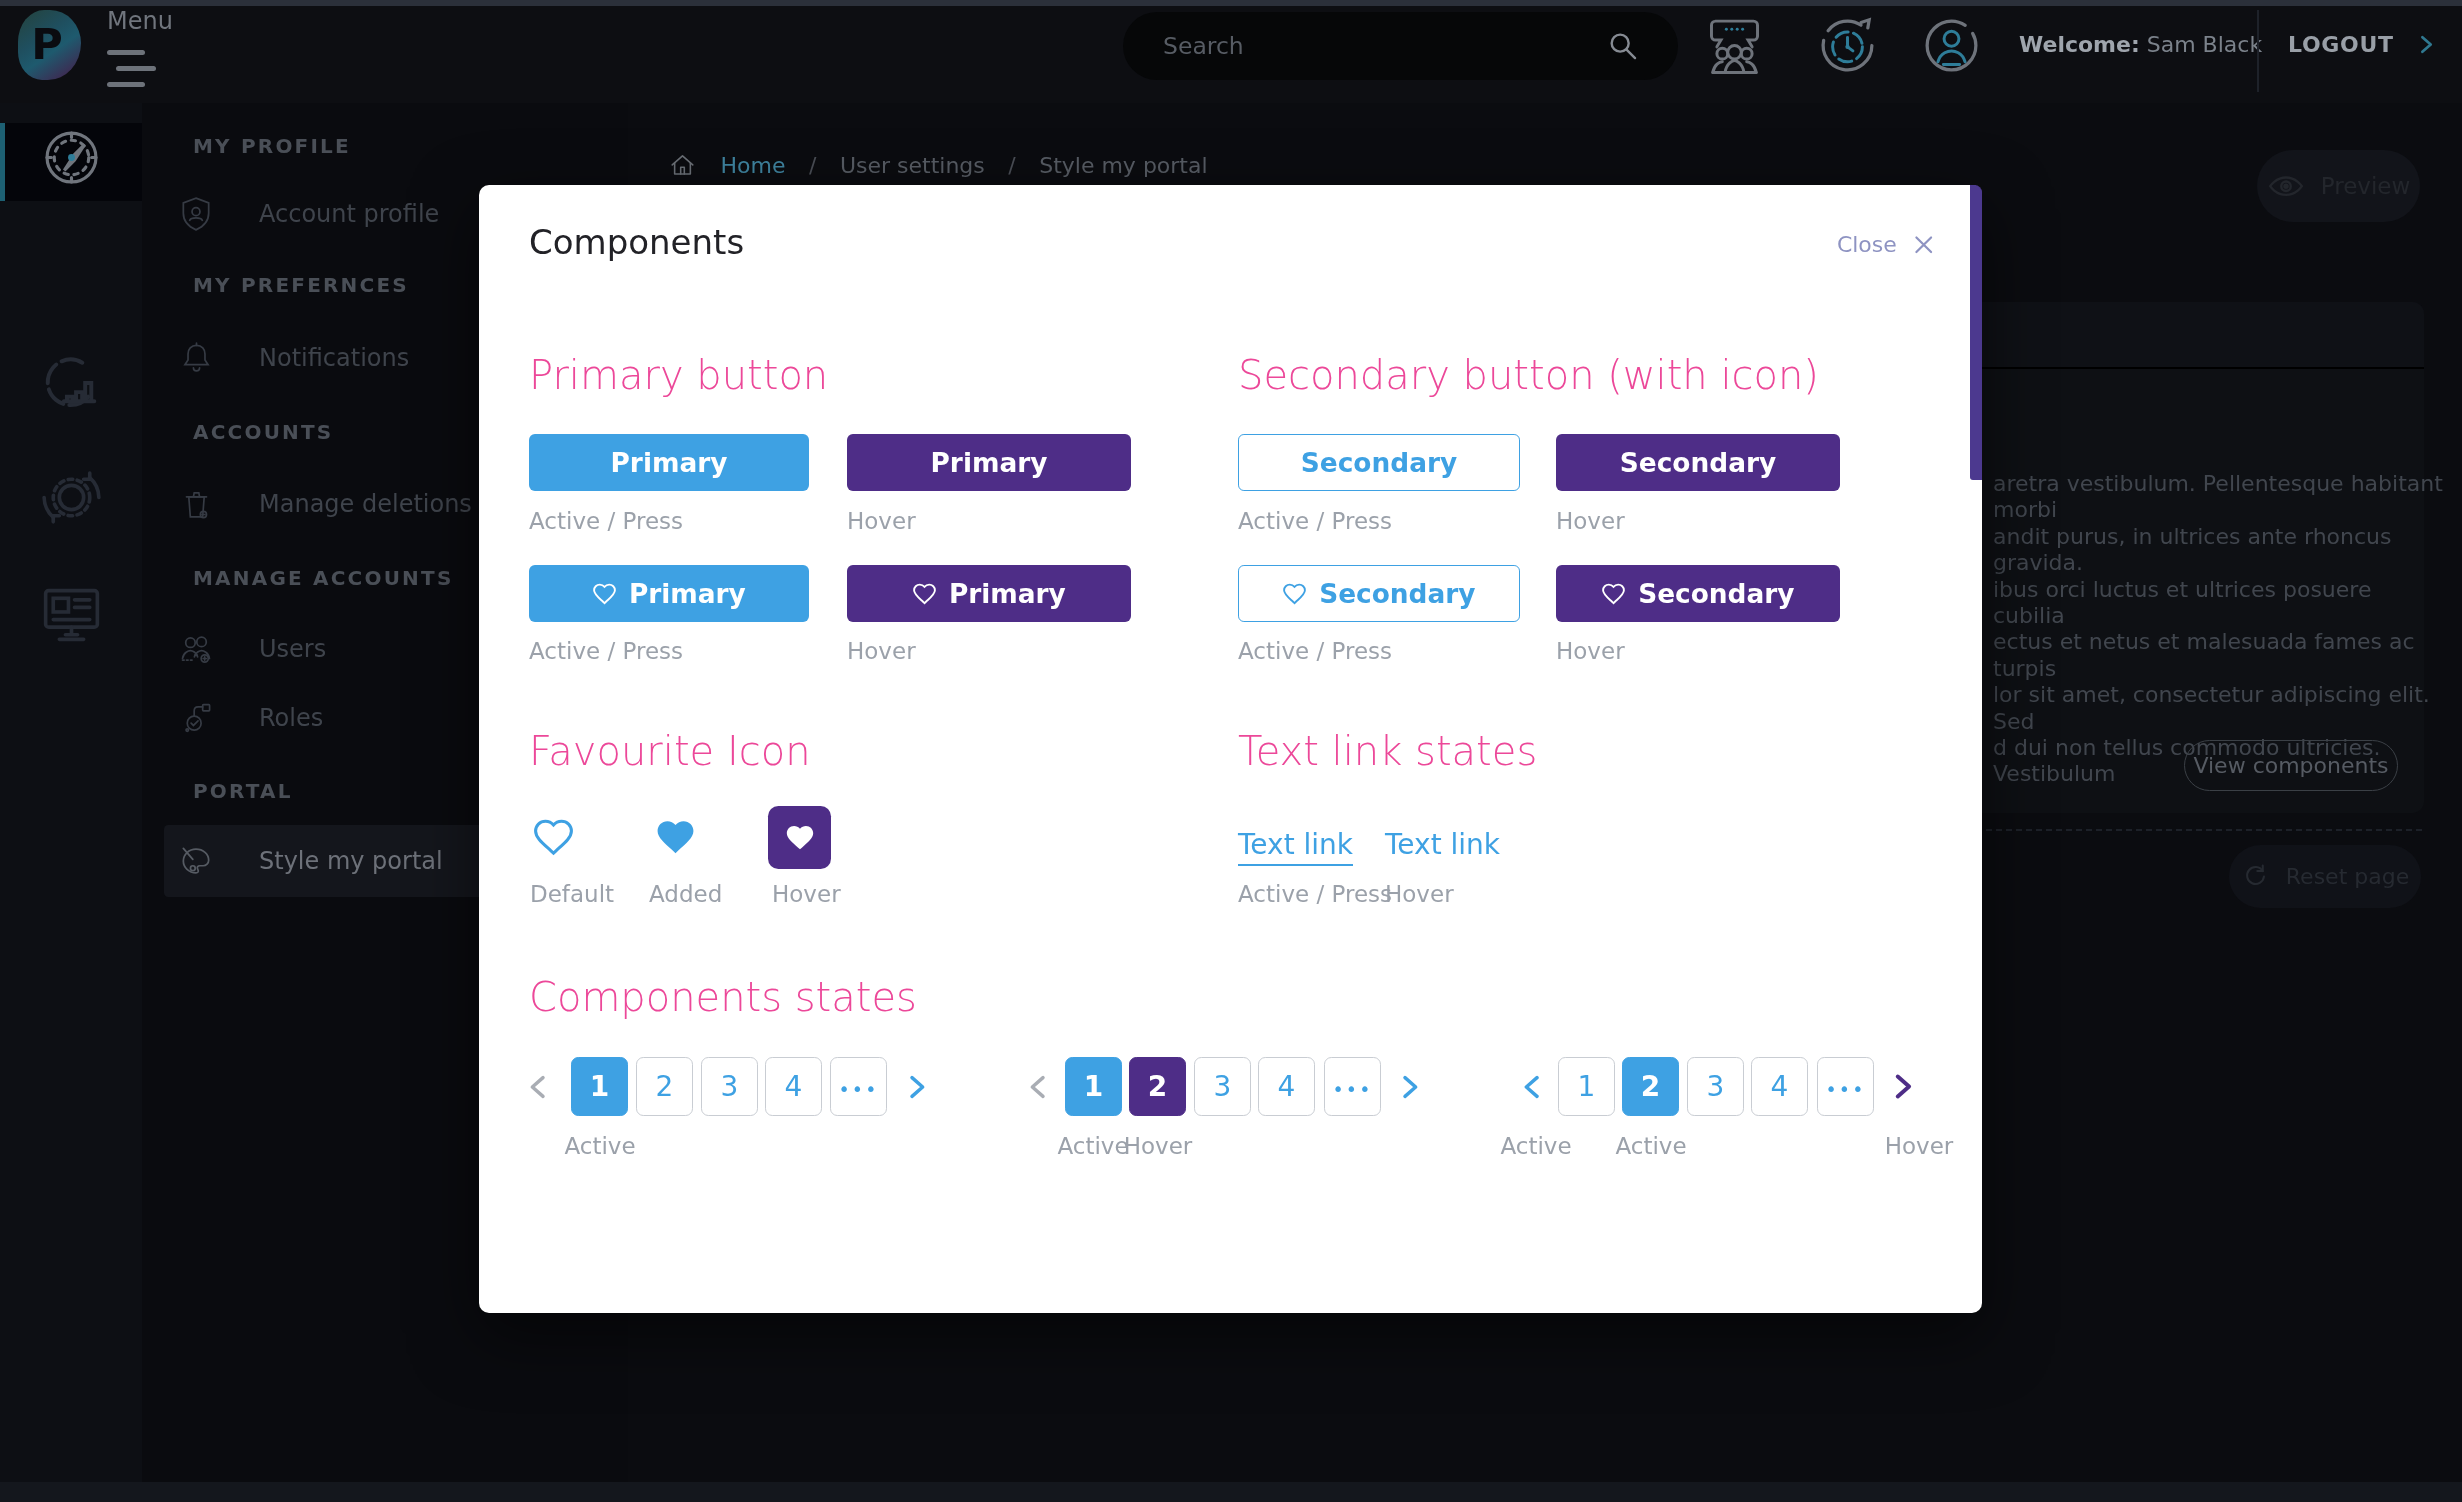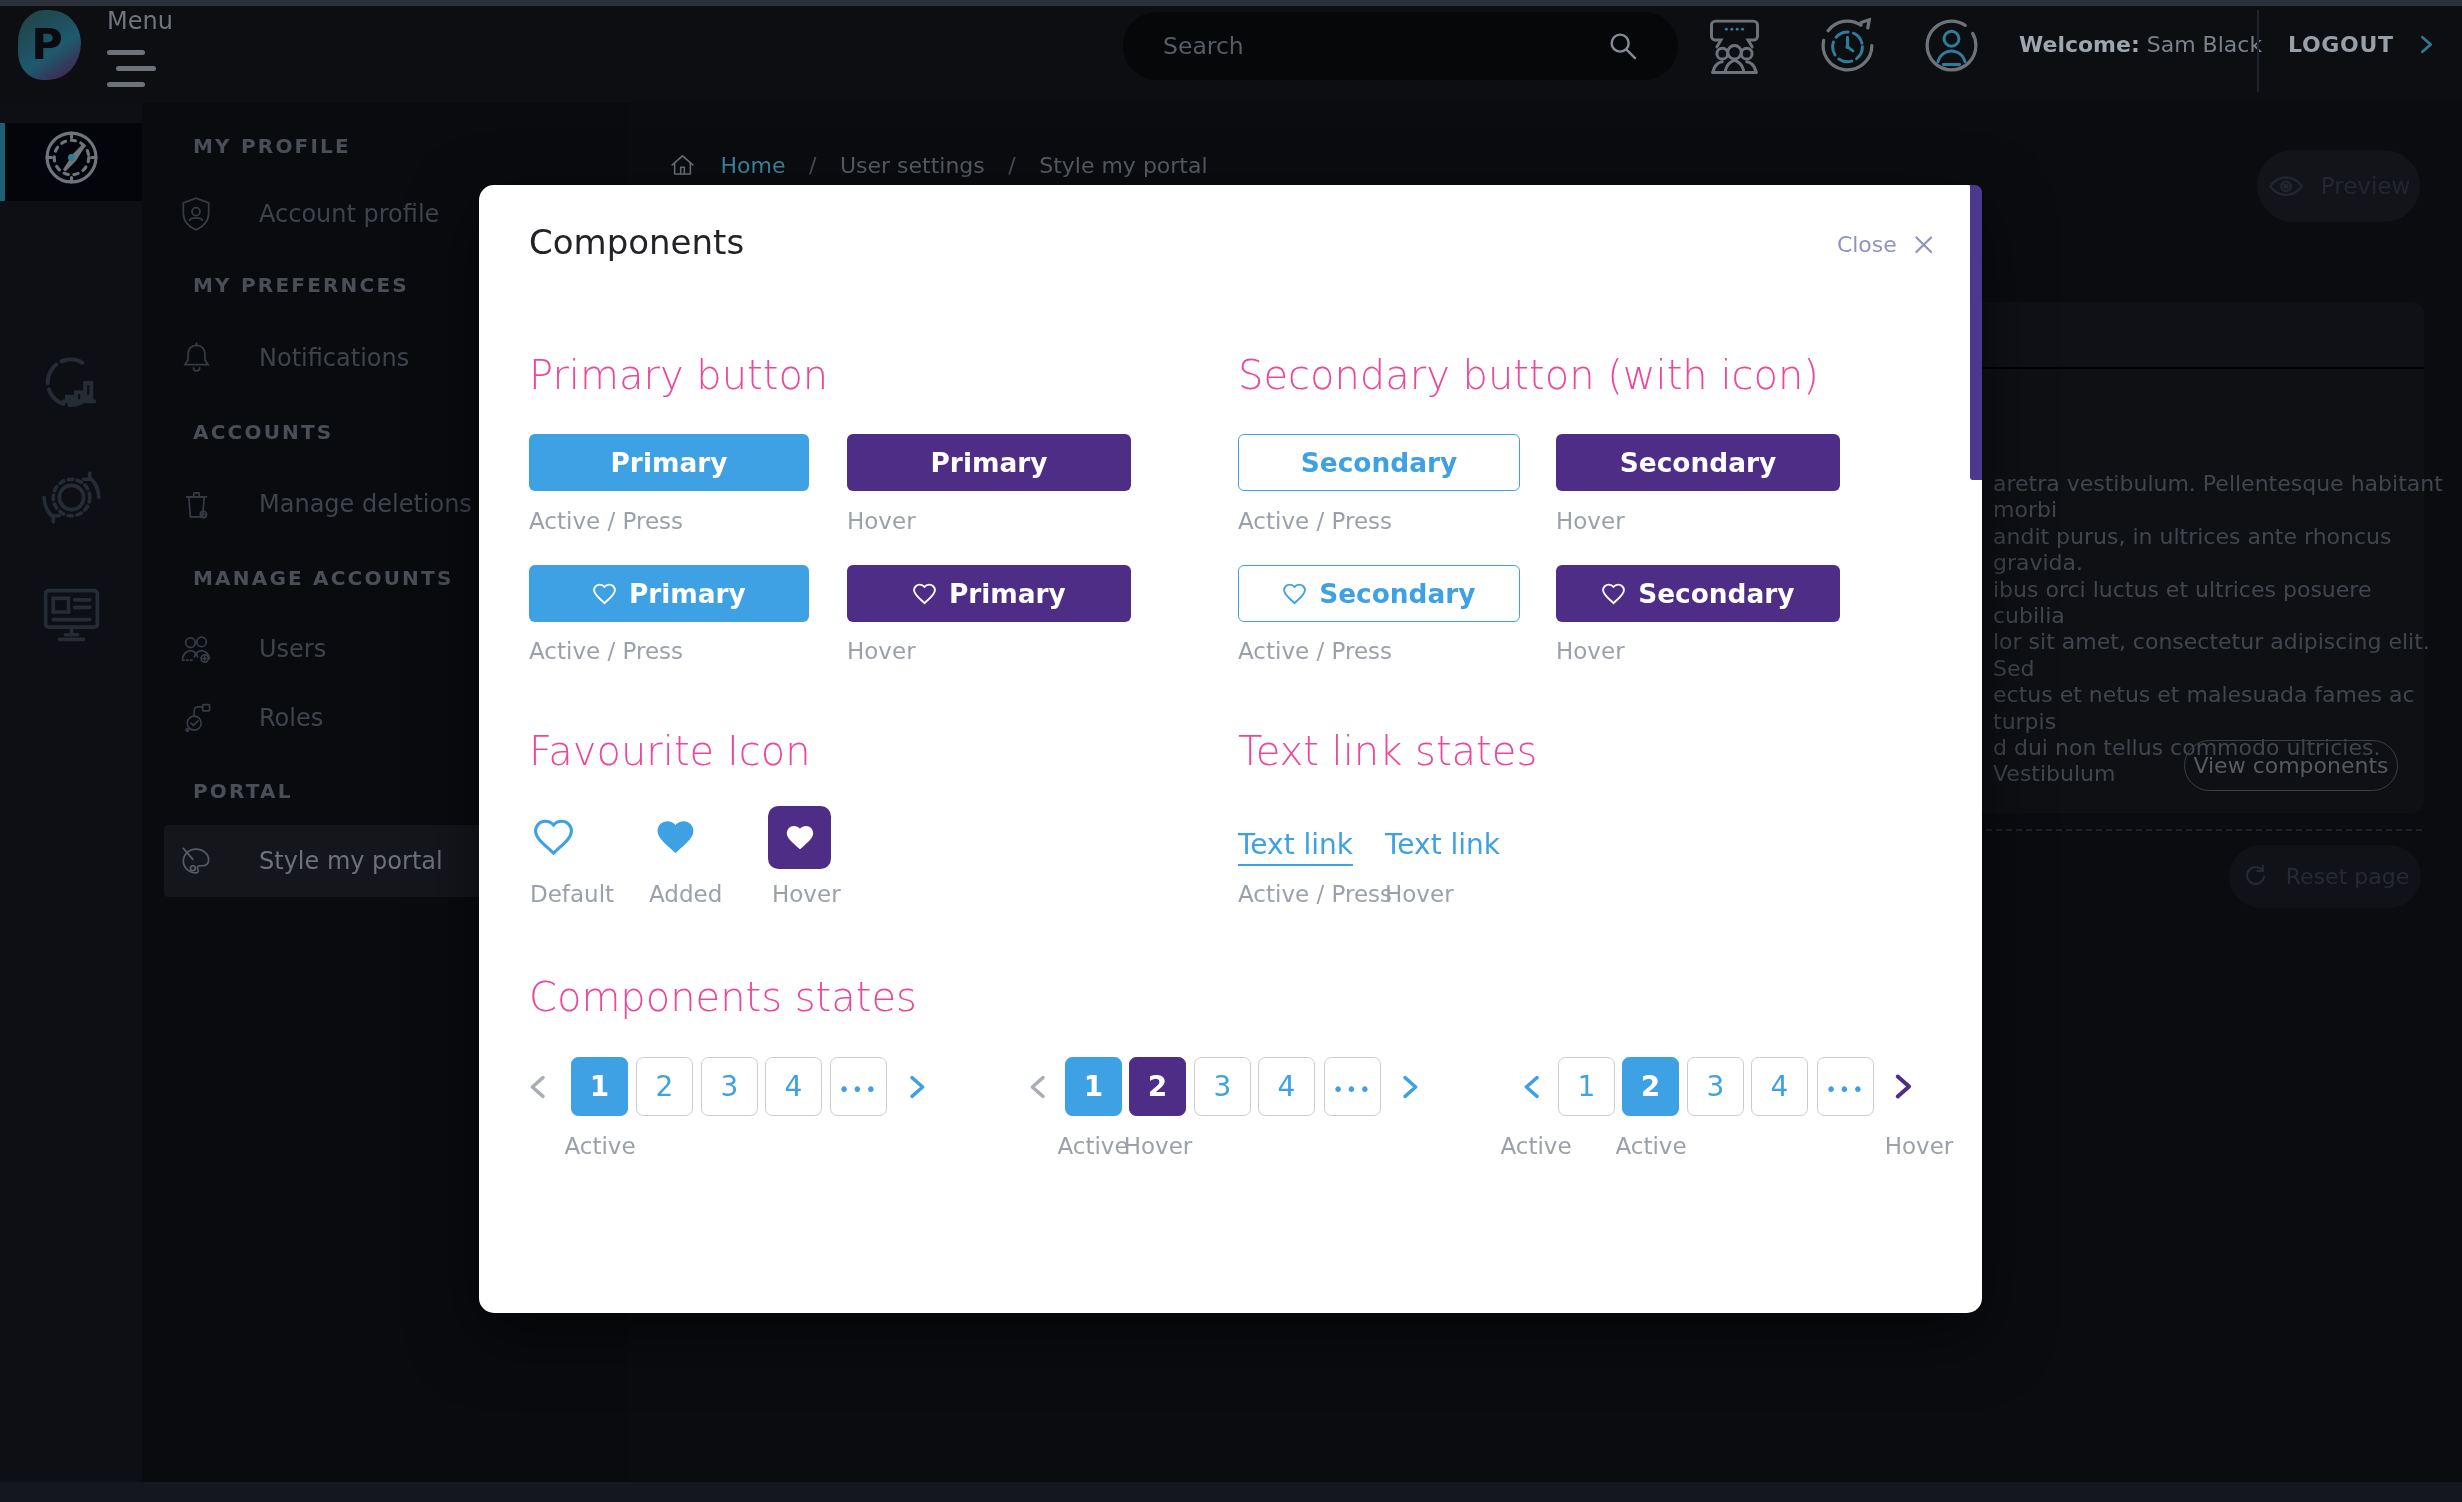--- a/index.html
+++ b/index.html
@@ -46,21 +46,21 @@
   .preview{left:2257px;top:150px;width:163px;height:72px;background:#12141a;color:#23262c;font-size:23px;}
   .card{left:628px;top:302px;width:1796px;height:511px;background:#0e1014;border-radius:11.7px;}
   .card-head{left:0;top:0;width:100%;height:65px;border-bottom:2.2px solid #000;background:#0f1116;border-radius:11.7px 11.7px 0 0;}
   .lorem{left:1993px;top:471px;width:455px;font-size:22px;line-height:26.4px;color:#41464e;}
   .viewcomp{left:2184px;top:740px;width:214px;height:51px;border:1.5px solid #3b4046;border-radius:26px;
             color:#565b63;font-size:22px;background:transparent;}
   .dashline{left:646px;top:829px;width:1776px;border-top:2.2px dashed #1d2129;}
   .reset{left:2229px;top:845px;width:192px;height:63px;background:#101218;color:#262a31;font-size:22px;}
   .bottom-strip{left:0;top:1482px;width:2462px;height:20.5px;background:#14171d;}
   
-  .modal{left:479px;top:185px;width:1503px;height:1128px;background:#fff;border-radius:15px;
+  .modal{left:479px;top:185px;width:1503px;height:1128px;background:#fff;border-radius:10px;
          box-shadow:0 22px 66px rgba(0,0,0,.55);}
   .scroll-thumb{right:0;top:0;width:11.7px;height:295px;background:#4C398F;border-radius:0 7.3px 0 2.9px;}
   .m-title{left:50px;top:37px;font-size:34px;color:#222227;font-weight:500;}
   .m-close{right:47px;top:47px;display:flex;align-items:center;gap:14.7px;font-size:22px;color:#8e93c2;cursor:pointer;}
   .heading{font-size:40px;font-weight:300;color:#ec4899;white-space:nowrap;}
   .btn{height:57px;border-radius:5.9px;display:flex;align-items:center;justify-content:center;gap:11.7px;
        font-size:26.4px;font-weight:600;box-sizing:border-box;}
   .btn.blue{background:#3EA1E3;color:#fff;}
   .btn.purple{background:#4E2D87;color:#fff;}
   .btn.outline{background:#fff;border:1.5px solid #3EA1E3;color:#3EA1E3;}
@@ -286,22 +286,22 @@
     <span>Preview</span>
   </div>
 
   <div class="abs card">
     <div class="abs card-head"></div>
   </div>
   <div class="abs lorem">
     <div>aretra vestibulum. Pellentesque habitant morbi</div>
     <div>andit purus, in ultrices ante rhoncus gravida.</div>
     <div>ibus orci luctus et ultrices posuere cubilia</div>
+    <div>ectus et netus et malesuada fames ac turpis</div>
     <div>lor sit amet, consectetur adipiscing elit. Sed</div>
-    <div>ectus et netus et malesuada fames ac turpis</div>
     <div>d dui non tellus commodo ultricies. Vestibulum</div>
   </div>
   <div class="abs pill viewcomp">
     <span>View components</span>
   </div>
   <div class="abs dashline"></div>
   <div class="abs pill reset">
     <svg width="29" height="29" viewBox="0 0 48 48" fill="none" stroke="#262a31" stroke-width="3.4" stroke-linecap="round">
       <path d="M36 15a14 14 0 102 9"></path>
         <path d="M36 6v9h-9"></path>

